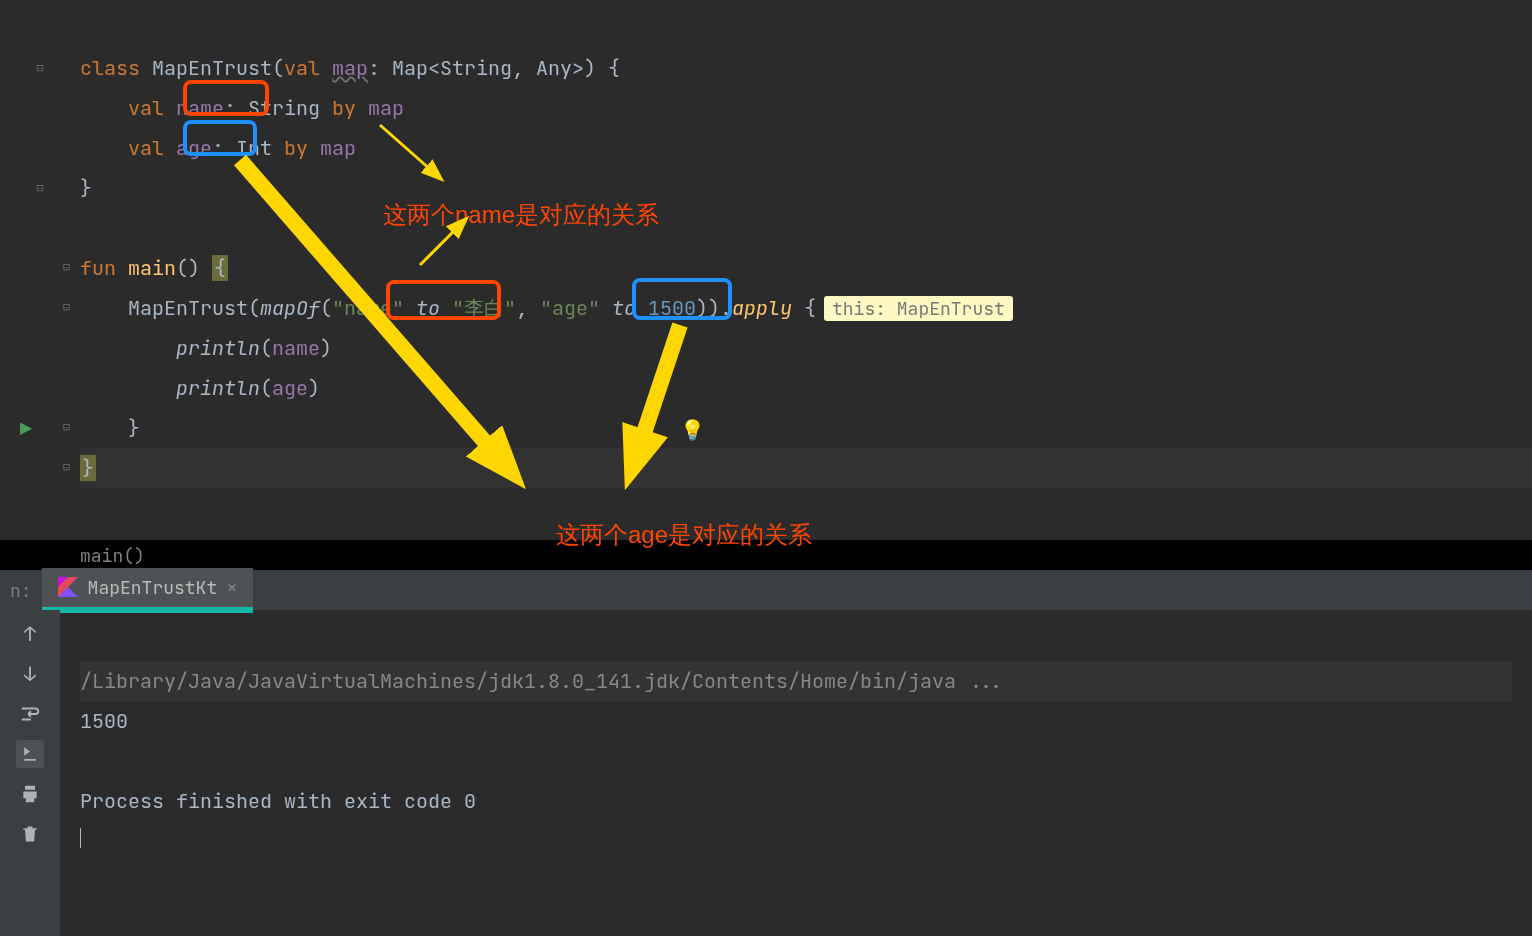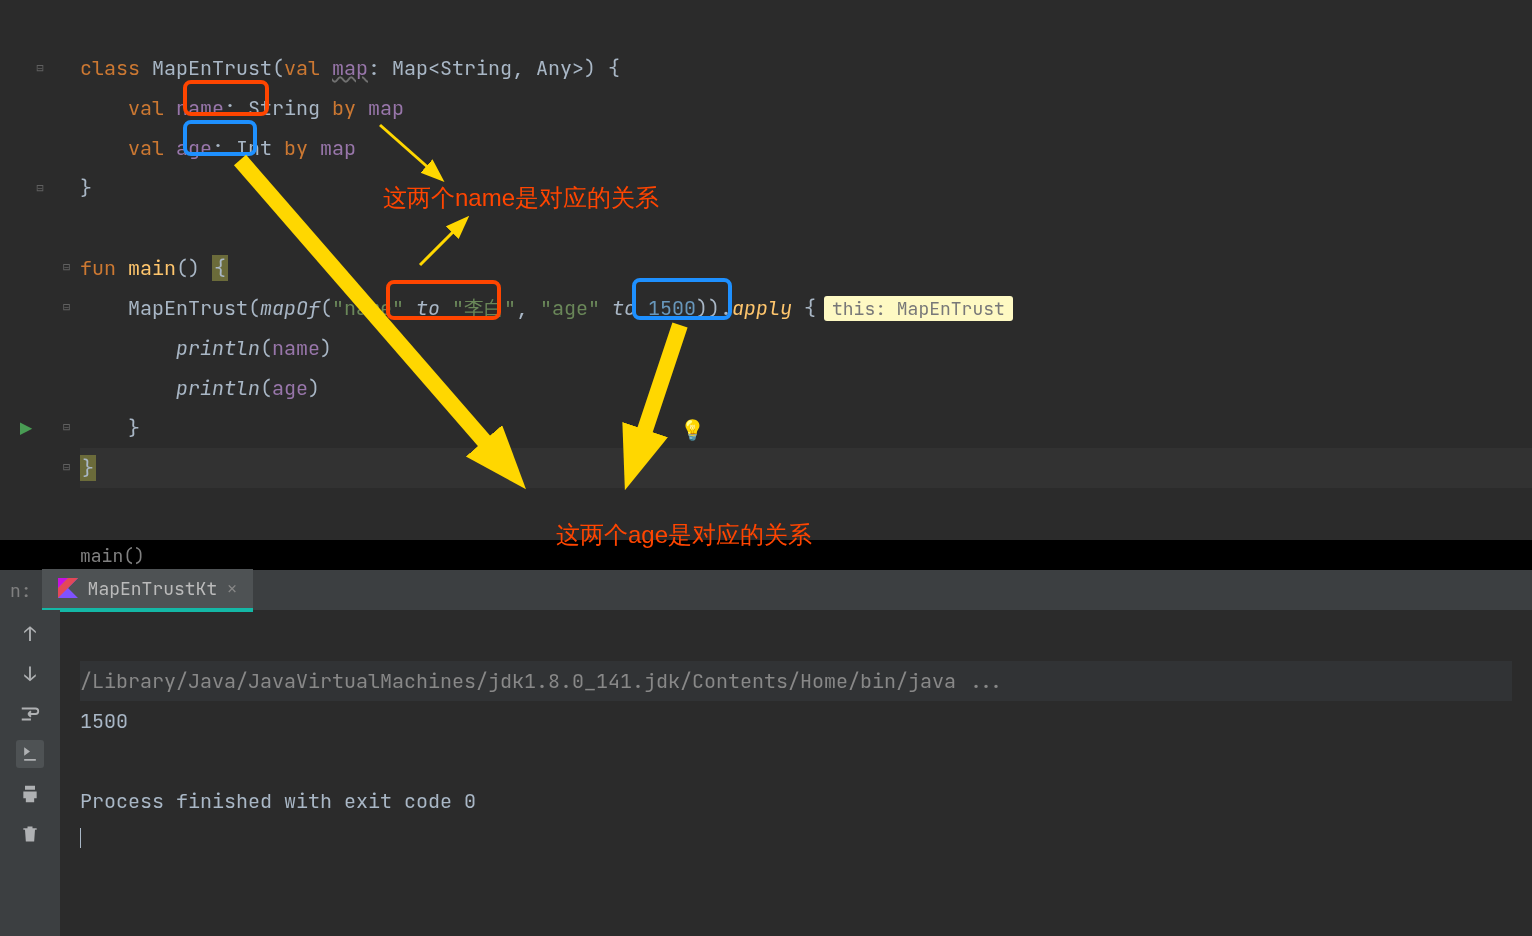--- a/index.html
+++ b/index.html
@@ -112,21 +112,21 @@
       font-size: 18px;
     }
     .tab {
       background: #4e5254;
       color: #bbbbbb;
       padding: 8px 16px;
       display: flex;
       align-items: center;
       gap: 10px;
       font-size: 18px;
-      border-bottom: 4px solid #14b8a6;
+      border-bottom: 6px solid #14b8a6;
     }
     .kotlin-icon {
       width: 20px;
       height: 20px;
     }
     .tab-close {
       color: #888;
       font-size: 16px;
     }
     .console-area {
@@ -208,21 +208,21 @@
     <div class="code-line">    <span>}</span></div>
     <div class="code-line current-line"><span class="yellow-brace">}</span></div>
 
     
     <div class="highlight-box box-orange" style="left:103px; top:80px; width:86px; height:36px;"></div>
     <div class="highlight-box box-blue" style="left:103px; top:120px; width:74px; height:36px;"></div>
     <div class="highlight-box box-orange" style="left:306px; top:280px; width:115px; height:40px;"></div>
     <div class="highlight-box box-blue" style="left:552px; top:278px; width:100px; height:42px;"></div>
 
     
-    <div class="annotation" style="left:303px; top:178px;">这两个name是对应的关系</div>
+    <div class="annotation" style="left:303px; top:195px;">这两个name是对应的关系</div>
     <div class="annotation" style="left:452px; top:515px;margin-left:24px;">这两个age是对应的关系</div>
 
     
     <div class="lightbulb" style="left:600px; top:410px;">💡</div>
 
     
     <svg class="arrow-svg" style="left:0; top:0; width:1000px; height:540px;">
       <defs>
         <marker id="arrowhead-yellow" markerWidth="8" markerHeight="8" refX="6" refY="3" orient="auto">
           <polygon points="0 0, 8 3, 0 6" fill="#ffd700"></polygon>

